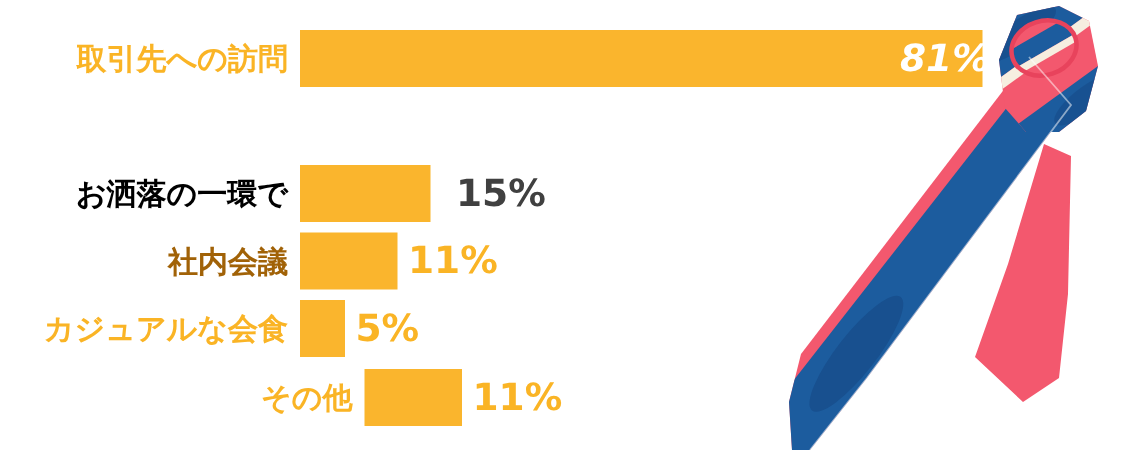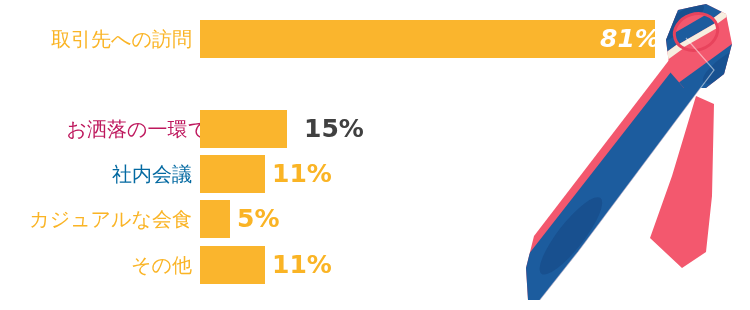--- a/index.html
+++ b/index.html
@@ -69,21 +69,21 @@
   .label-col {
     position: absolute;
     left: 0;
     top: 0;
     width: 192px;
     height: 38px;
     line-height: 38px;
     text-align: right;
     white-space: nowrap;
     color: #fab425;
-    font-weight: normal;
+    font-weight: bold;
     font-size: 20px;
   }
 
   
   .tie-wrap {
     position: absolute;
     left: 500px;
     top: 0;
     width: 250px;
     height: 310px;
@@ -99,38 +99,38 @@
   <div class="chart-area">
 
     <div class="bar-row" style="top:20px;">
       <div class="label-col" style="color: rgb(250, 180, 37);">取引先への訪問</div>
       <div class="bar" style="width: 455px; background: rgb(250, 181, 45);"></div>
       <div class="value-in" style="left: 600px; color: rgb(255, 255, 255);">81%</div>
     </div>
 
 
     <div class="bar-row" style="top:110px;">
-      <div class="label-col" style="color: #be185d; margin-left: 16px;">お洒落の一環で</div>
+      <div class="label-col" style="color: #000000;">お洒落の一環で</div>
       <div class="bar" style="width: 87px; background: rgb(250, 181, 45);"></div>
       <div class="value-out" style="left: 304px; color: #404040;">15%</div>
     </div>
 
     <div class="bar-row" style="top:155px;">
-      <div class="label-col" style="color: #0369a1;">社内会議</div>
+      <div class="label-col" style="color: #a16207;">社内会議</div>
       <div class="bar" style="width: 65px; background: rgb(250, 181, 45);"></div>
       <div class="value-out" style="left: 272px; color: rgb(250, 180, 37);">11%</div>
     </div>
 
     <div class="bar-row" style="top:200px;padding-left:26px;">
       <div class="label-col" style="color: rgb(250, 180, 37);">カジュアルな会食</div>
       <div class="bar" style="width: 30px; background: rgb(250, 181, 45);"></div>
       <div class="value-out" style="left: 237px; color: rgb(250, 180, 37);">5%</div>
     </div>
 
-    <div class="bar-row" style="top:246px;">
+    <div class="bar-row" style="top:246px;margin-left:43px;">
       <div class="label-col" style="color: rgb(250, 180, 37);">その他</div>
       <div class="bar" style="width: 65px; background: rgb(250, 181, 45);"></div>
       <div class="value-out" style="left: 272px; color: rgb(250, 180, 37);">11%</div>
     </div>
 
   </div>
 
   <div class="tie-wrap">
     <svg width="250" height="310" viewBox="0 0 250 310" xmlns="http://www.w3.org/2000/svg">
       <defs>

